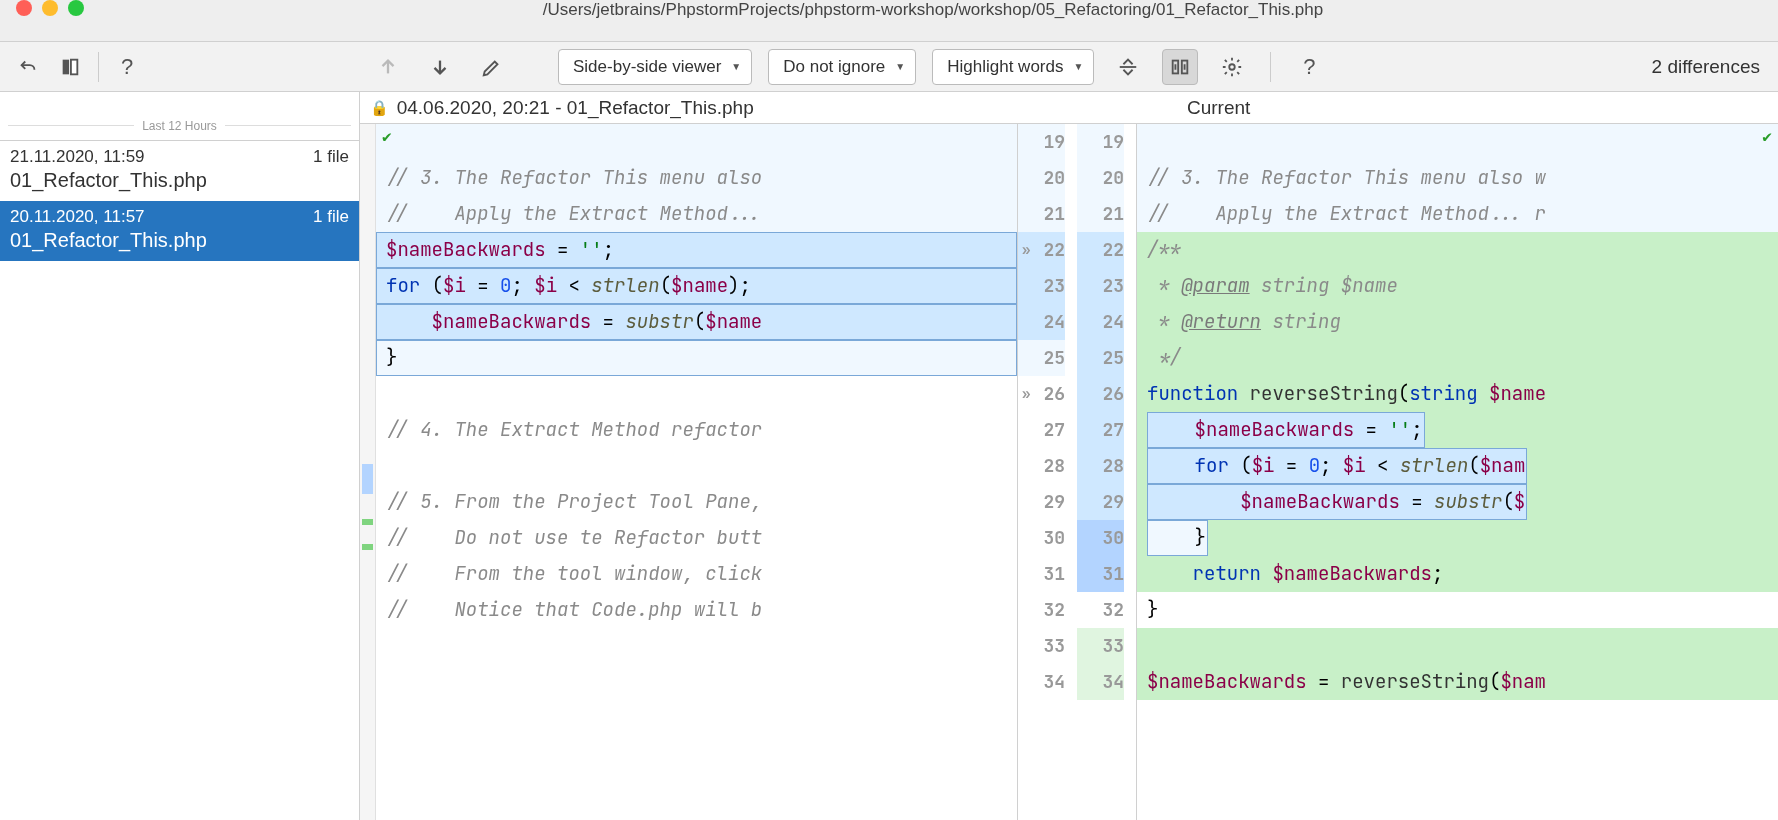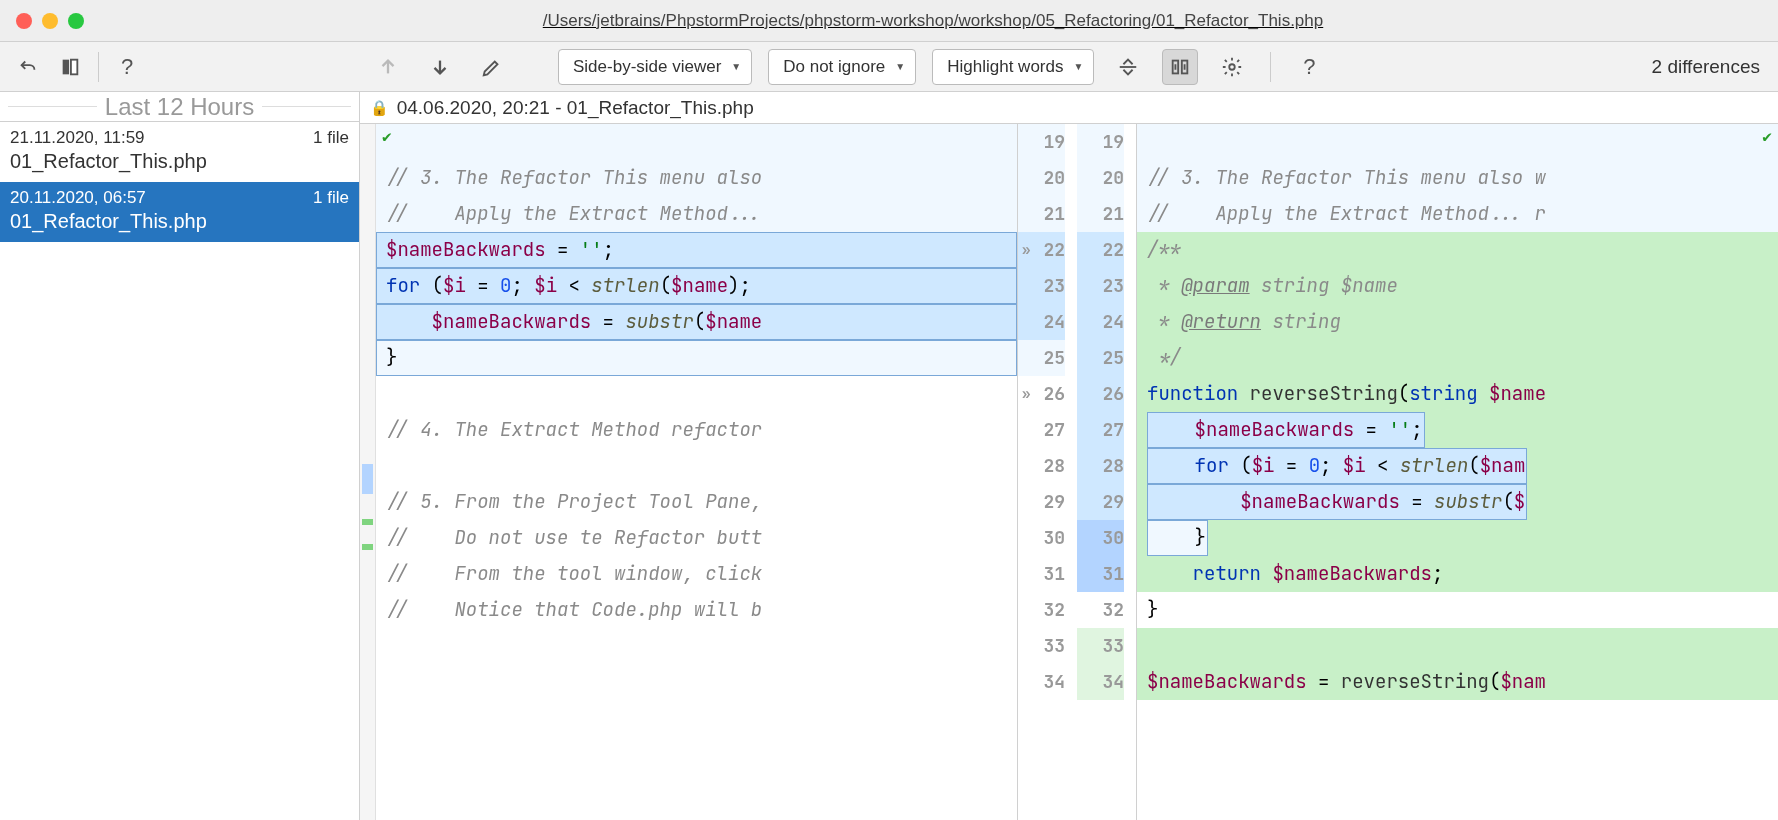--- a/index.html
+++ b/index.html
@@ -10,23 +10,22 @@
   width: 1778px;
   height: 820px;
   overflow: hidden;
 }
 .window { width: 100%; height: 100%; display: flex; flex-direction: column; background: #fff; }
 .titlebar {
   height: 42px;
   background: #eeeeee;
   border-bottom: 1px solid #d0d0d0;
   display: flex;
-  align-items: center;
+  align-items: flex-start;
   padding: 0 16px;
-  text-decoration: underline;
 }
 .traffic-lights { display: flex; gap: 10px; margin-right: 20px; }
 .traffic-light { width: 16px; height: 16px; border-radius: 50%; }
 .tl-red { background: #ff5f57; }
 .tl-yellow { background: #febc2e; }
 .tl-green { background: #28c840; }
 .title { flex: 1; text-align: center; font-size: 17px; color: #444; font-weight: 500; }
 .toolbar {
   height: 50px;
   background: #f2f2f2;
@@ -59,21 +58,21 @@
 }
 .chev { font-size: 10px; color: #555; }
 .toolbar-spacer { flex: 1; }
 .diff-count { font-size: 19px; color: #333; padding-right: 8px; }
 .body-row { flex: 1; display: flex; overflow: hidden; }
 .sidebar { width: 360px; border-right: 1px solid #d0d0d0; background: #fff; display: flex; flex-direction: column; }
 .sidebar-header {
   height: 30px;
   border-bottom: 1px solid #d0d0d0;
   display: flex; align-items: center; justify-content: center;
-  font-size: 24px; color: #999;
+  font-size: 12px; color: #999; margin-top: 19px;
 }
 .sidebar-header::before, .sidebar-header::after {
   content: ""; flex: 1; height: 1px; background: #ddd; margin: 0 8px;
 }
 .history-item { padding: 6px 10px 8px 10px; border-bottom: 1px solid transparent; }
 .history-item .line1 { display: flex; justify-content: space-between; font-size: 17px; color: #333; }
 .history-item .file { font-size: 20px; color: #333; margin-top: 2px; }
 .history-item.selected { background: #2675bf; color: #fff; }
 .history-item.selected .line1, .history-item.selected .file { color: #fff; }
 .diff-area { flex: 1; display: flex; flex-direction: column; }
@@ -216,34 +215,37 @@
       <div class="sidebar-header">Last 12 Hours</div>
       <div class="history-item">
         <div class="line1">
           <span>21.11.2020, 11:59</span>
           <span>1 file</span>
         </div>
         <div class="file">01_Refactor_This.php</div>
       </div>
       <div class="history-item selected">
         <div class="line1">
-          <span>20.11.2020, 06:57</span>
+          <span>20.11.2020, 11:57</span>
           <span>1 file</span>
         </div>
         <div class="file">01_Refactor_This.php</div>
       </div>
     </div>
 
     <div class="diff-area">
       <div class="diff-headers">
         <div class="diff-header-left">
           <span class="lock">🔒</span>
           <span>04.06.2020, 20:21 - 01_Refactor_This.php</span>
         </div>
         <div class="gutter-spacer"></div>
+        <div class="diff-header-right">
+          <span>Current</span>
+        </div>
       </div>
 
       <div class="diff-body">
 
         <div class="minimap">
           <div class="mm-blue" style="top:340px;height:30px;"></div>
           <div class="mm-green" style="top:395px;height:6px;"></div>
           <div class="mm-green" style="top:420px;height:6px;"></div>
         </div>
 

